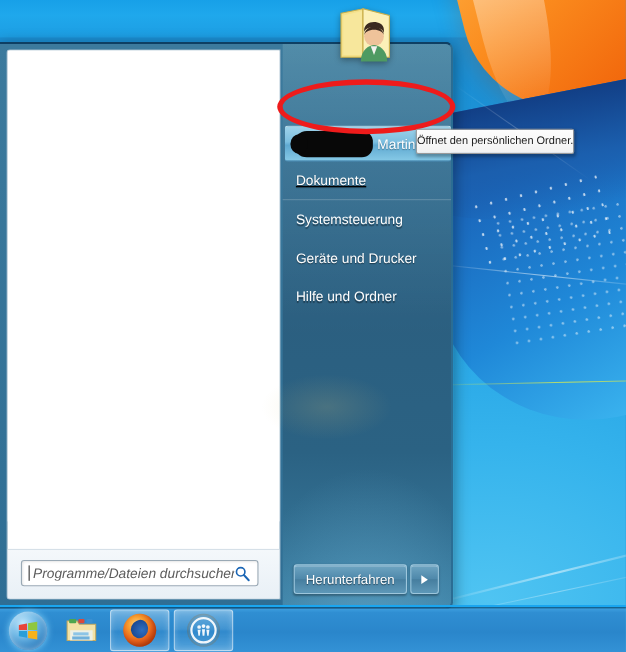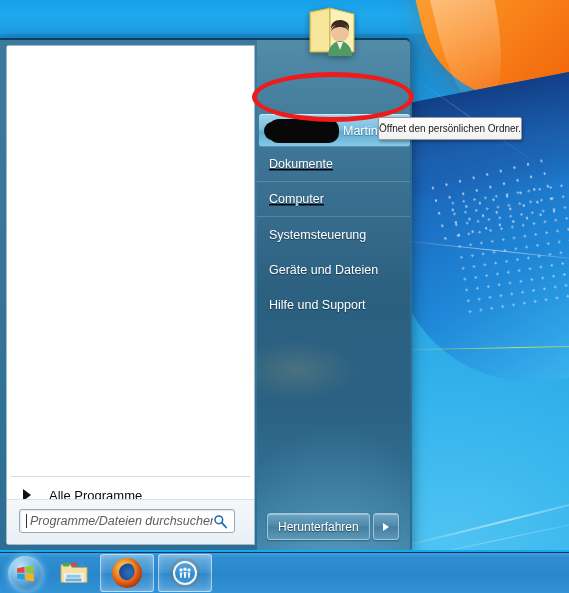--- a/index.html
+++ b/index.html
@@ -250,24 +250,20 @@
   <div class="streak-green"></div>
   <div class="streak-c"></div>
   <div class="streak-d"></div>
 </div>
 
 <div id="startmenu">
 
   <div id="left-pane">
     <div id="programs-list"></div>
 
-    <div id="all-programs">
-      <span class="ap-arrow"></span>
-      <span class="ap-label">Alle Programme</span>
-    </div>
 
     <div id="search-area">
       <div id="search-box">
         <span id="search-caret"></span>
         <span id="search-input-text">Programme/Dateien durchsuchen</span>
         <span id="search-icon">
           <svg width="15" height="15" viewBox="0 0 16 16">
             <circle cx="6.2" cy="6.2" r="4.1" fill="none" stroke="#1b66b5" stroke-width="1.6"></circle>
             <line x1="9.3" y1="9.3" x2="14" y2="14.4" stroke="#1b66b5" stroke-width="1.9" stroke-linecap="round"></line>
           </svg>
@@ -281,31 +277,28 @@
     <div class="rp-glow"></div>
 
     <div id="menu-items">
       <div class="mi active">
         <span id="redaction"></span>
         <span class="mi-label">Martin</span>
       </div>
       <div class="mi sep">
         <span class="mi-label">Dokumente</span>
       </div>
-      <div class="mi sep">
-        <span class="mi-label">Computer</span>
-      </div>
       <div class="mi">
         <span class="mi-label">Systemsteuerung</span>
       </div>
       <div class="mi">
-        <span class="mi-label">Geräte und Dateien</span>
+        <span class="mi-label">Geräte und Drucker</span>
       </div>
       <div class="mi">
-        <span class="mi-label">Hilfe und Support</span>
+        <span class="mi-label">Hilfe und Ordner</span>
       </div>
     </div>
 
     <div id="shutdown-row">
       <div id="shutdown-button">
         <span id="shutdown-label">Herunterfahren</span>
       </div>
       <div id="shutdown-arrow-button">
         <span class="sd-tri"></span>
       </div>

